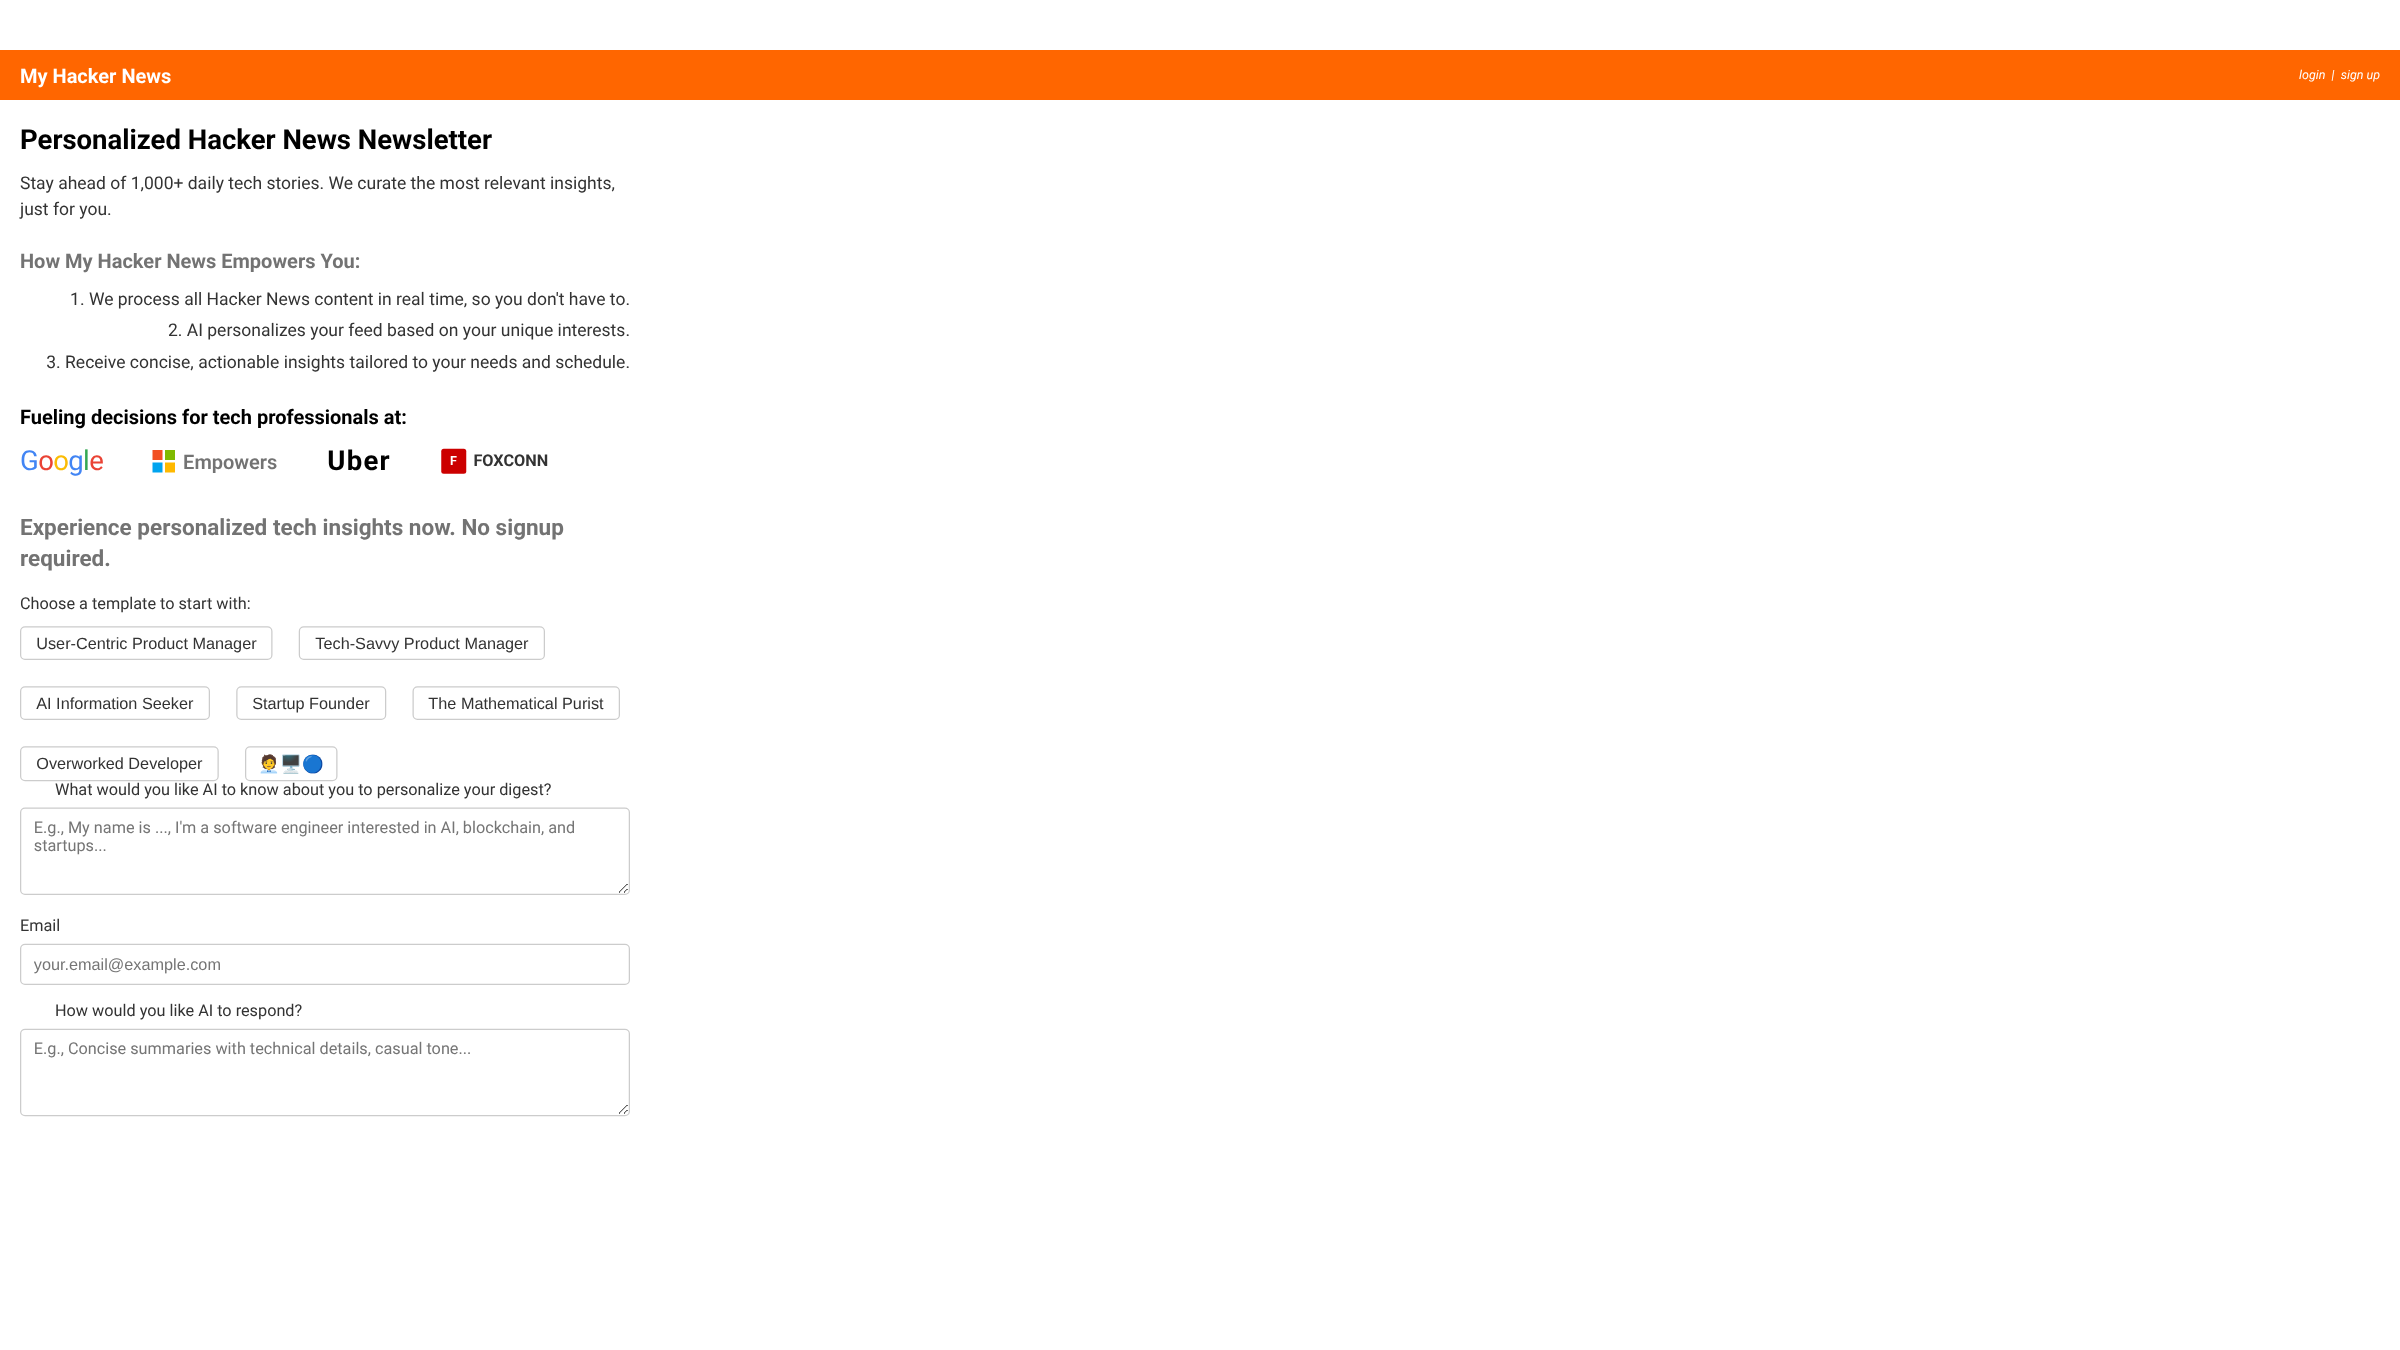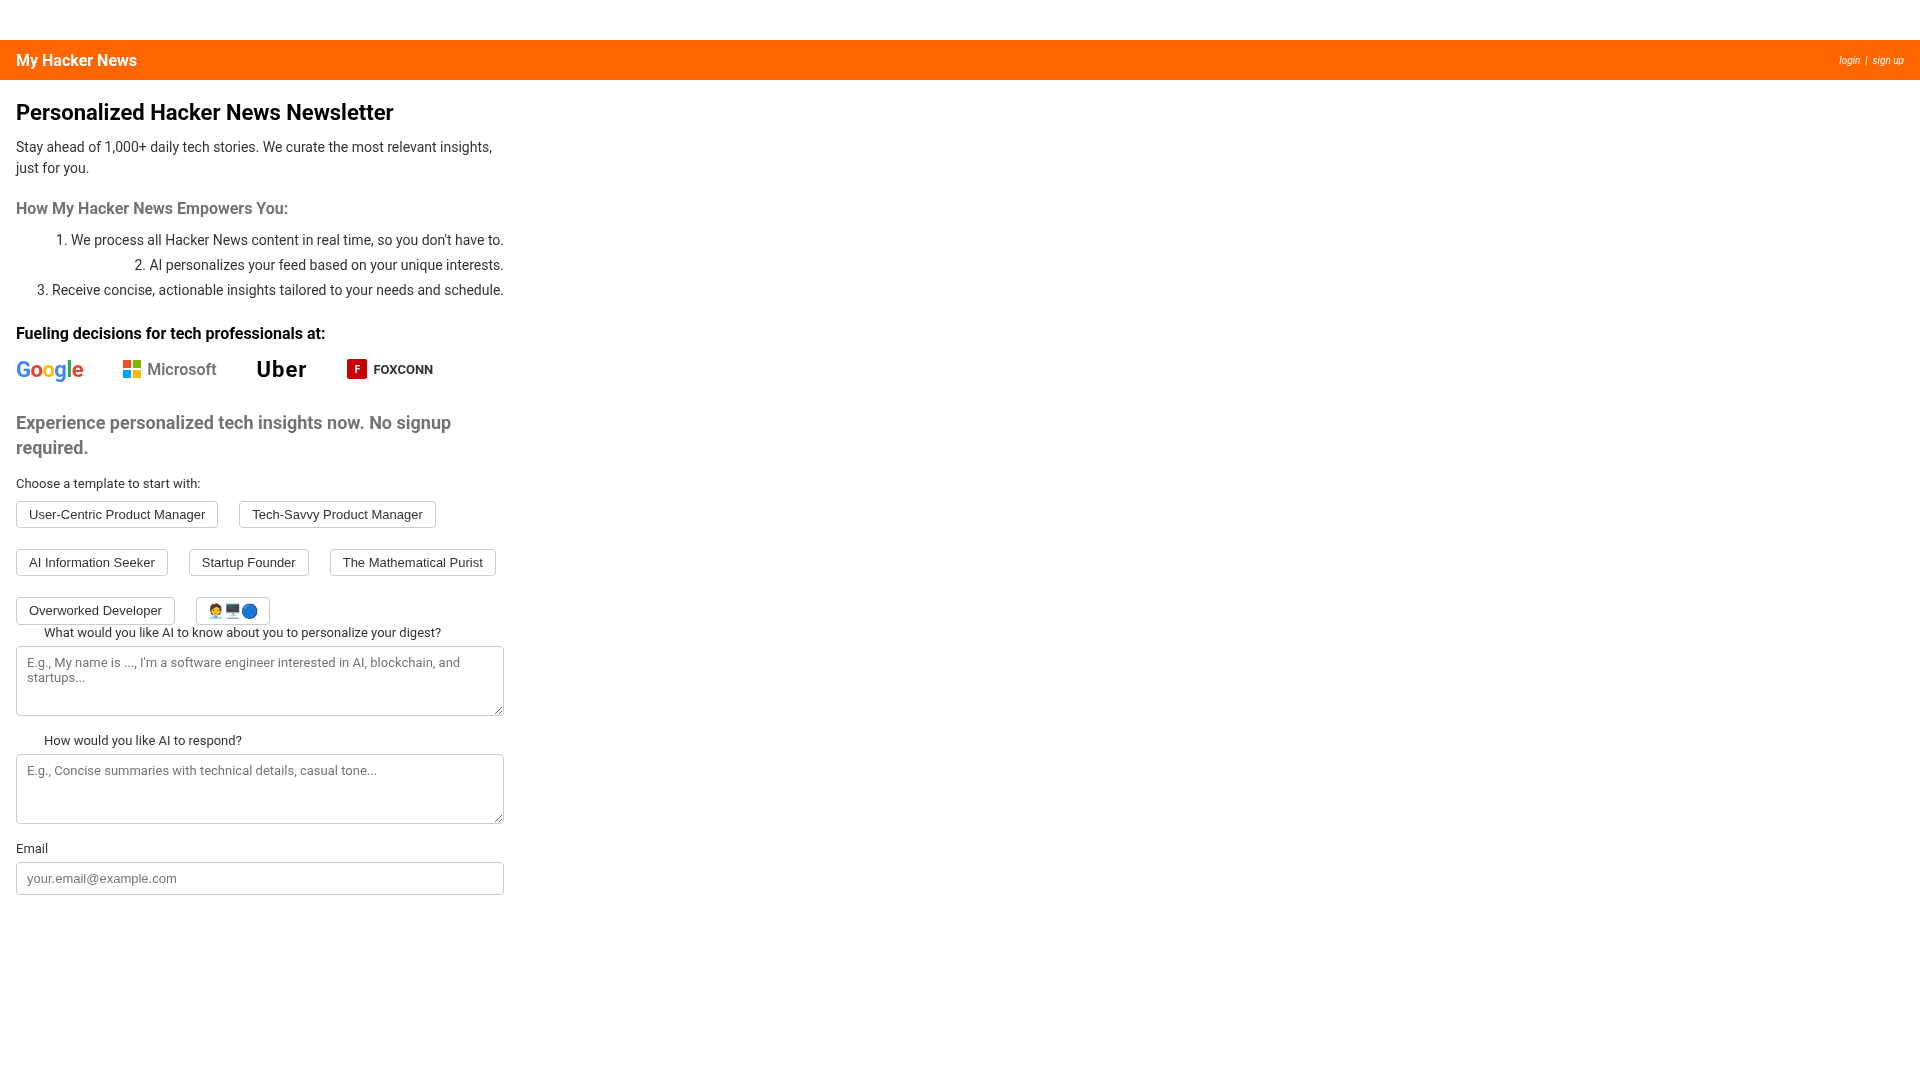--- a/index.html
+++ b/index.html
@@ -89,21 +89,21 @@
     .logos-row {
       display: flex;
       align-items: center;
       gap: 40px;
       margin-bottom: 28px;
       flex-wrap: wrap;
     }
 
     .logo-google {
       font-size: 22px;
-      font-weight: 700;
+      font-weight: 400;
       letter-spacing: -0.5px;
       text-align: right;
     }
     .logo-google span:nth-child(1) { color: #4285F4; }
     .logo-google span:nth-child(2) { color: #EA4335; }
     .logo-google span:nth-child(3) { color: #FBBC05; }
     .logo-google span:nth-child(4) { color: #4285F4; }
     .logo-google span:nth-child(5) { color: #34A853; }
     .logo-google span:nth-child(6) { color: #EA4335; }
 
@@ -276,21 +276,21 @@
     <div class="logo-google">
       <span>G</span><span>o</span><span>o</span><span>g</span><span>l</span><span>e</span>
     </div>
     <div class="logo-microsoft">
       <div class="ms-grid">
         <div></div>
           <div></div>
           <div></div>
           <div></div>
       </div>
-      <span>Microsoft</span>
+      <span>Empowers</span>
     </div>
     <div class="logo-uber">Uber</div>
     <div class="logo-foxconn">
       <div class="foxconn-icon">F</div>
       <span>FOXCONN</span>
     </div>
   </div>
 
   <div class="experience-section">
     <h2>Experience personalized tech insights now. No signup required.</h2>
@@ -305,23 +305,23 @@
       <button class="template-btn">Overworked Developer</button>
       <button class="emoji-btn">🧑‍💼🖥️🔵</button>
     </div>
 
     <div class="form-section">
       <label class="form-label">What would you like AI to know about you to personalize your digest?</label>
       <textarea class="textarea-personal" placeholder="E.g., My name is ..., I'm a software engineer interested in AI, blockchain, and startups..." style=""></textarea>
     </div>
 
     <div class="form-section">
+      <label class="email-label">Email</label>
+      <input type="email" class="email-input" placeholder="your.email@example.com" style="">
+    </div>
+
+    <div class="form-section">
       <label class="form-label">How would you like AI to respond?</label>
       <textarea class="textarea-respond" placeholder="E.g., Concise summaries with technical details, casual tone..." style=""></textarea>
     </div>
 
-    <div class="form-section">
-      <label class="email-label">Email</label>
-      <input type="email" class="email-input" placeholder="your.email@example.com" style="">
-    </div>
-
   </div>
 </div>
 
 </body></html>

